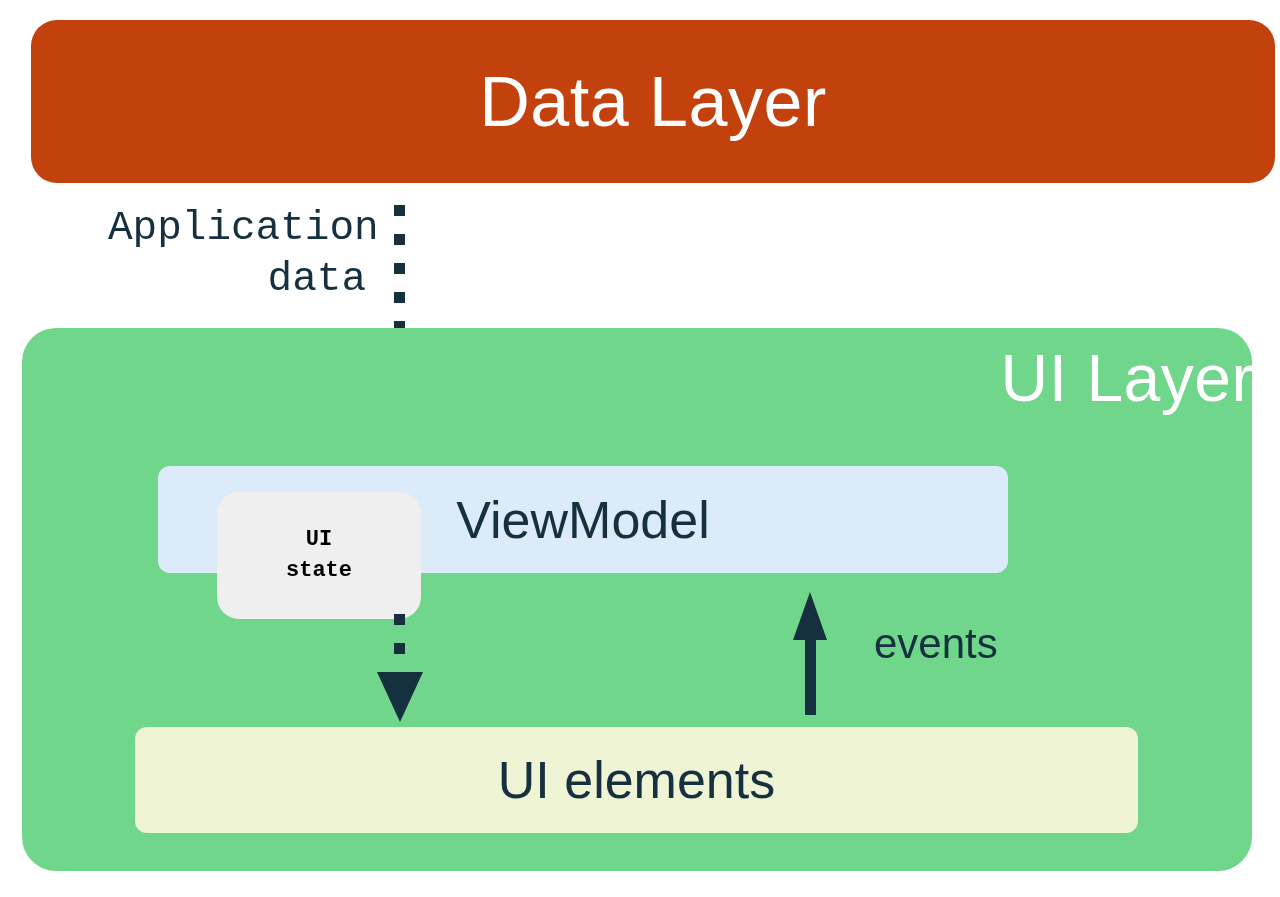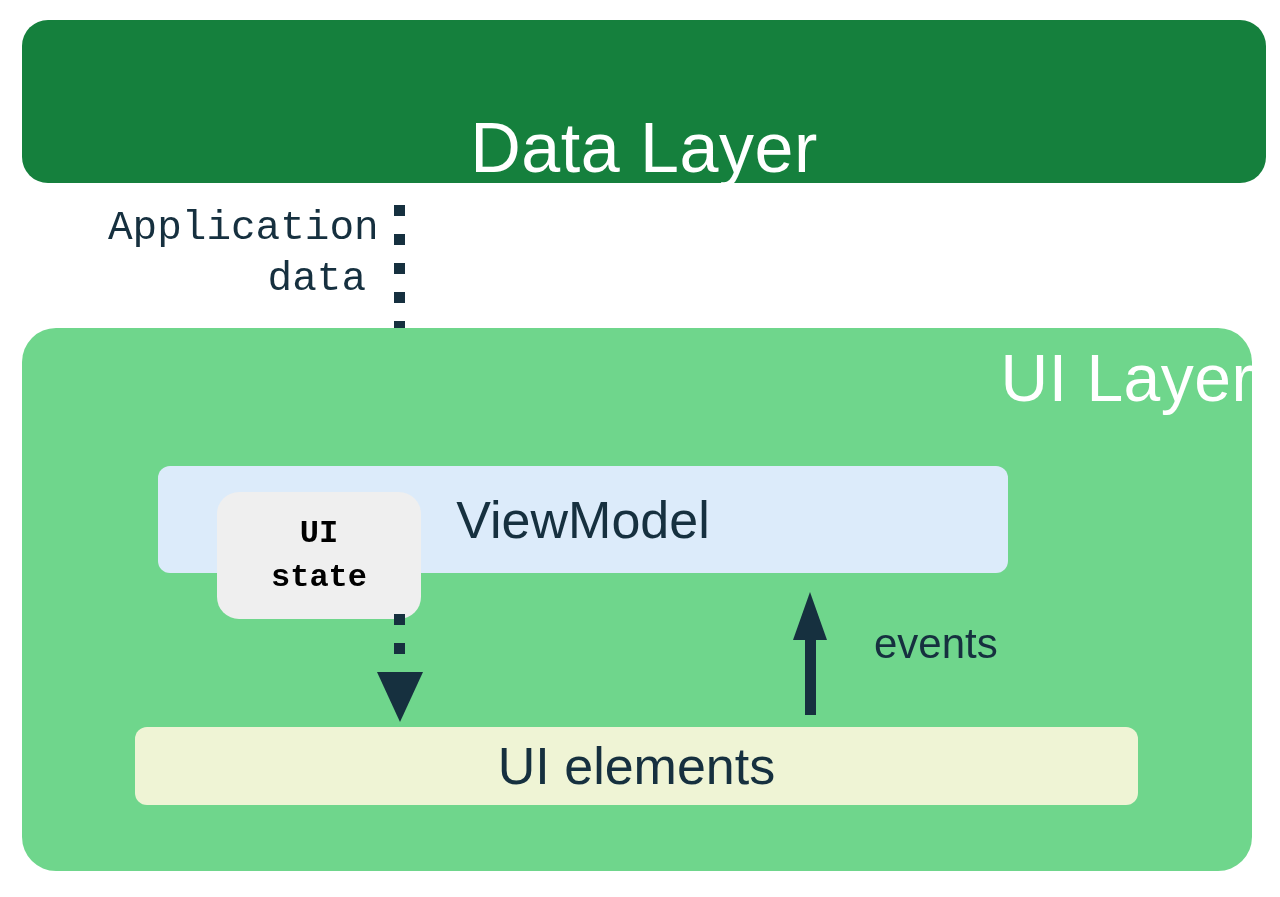--- a/index.html
+++ b/index.html
@@ -14,29 +14,29 @@
     position: relative;
     width: 1280px;
     height: 897px;
     background: #ffffff;
     overflow: hidden;
   }
 
   
   .data-layer {
     position: absolute;
-    left: 22px;
+    left: 31px;
     top: 20px;
     width: 1244px;
     height: 163px;
-    background: #15803d;
+    background: #c2410c;
     border-radius: 26px;
     box-sizing: border-box;
     display: flex;
-    align-items: flex-end;
+    align-items: center;
     justify-content: center;
   }
   .data-layer-title {
     color: #ffffff;
     font-size: 70px;
     font-weight: 400;
     letter-spacing: 0.5px;
     line-height: 1;
   }
 
@@ -129,21 +129,21 @@
     border-radius: 22px;
     display: flex;
     flex-direction: column;
     align-items: center;
     justify-content: center;
     gap: 2px;
   }
   .ui-state-chip span {
     font-family: "Liberation Mono", "DejaVu Sans Mono", monospace;
     font-weight: 700;
-    font-size: 32px;
+    font-size: 22px;
     color: #000000;
     line-height: 1.3;
   }
 
   
   .dotted-line-2 {
     position: absolute;
     left: 394px;
     top: 614px;
     width: 11px;
@@ -191,21 +191,21 @@
     line-height: 1;
     font-weight: 400;
   }
 
   
   .ui-elements-box {
     position: absolute;
     left: 135px;
     top: 727px;
     width: 1003px;
-    height: 78px;
+    height: 106px;
     background: #EFF4D5;
     border-radius: 12px;
     display: flex;
     align-items: center;
     justify-content: center;
   }
   .ui-elements-label {
     color: #16303F;
     font-size: 52px;
     font-weight: 400;

